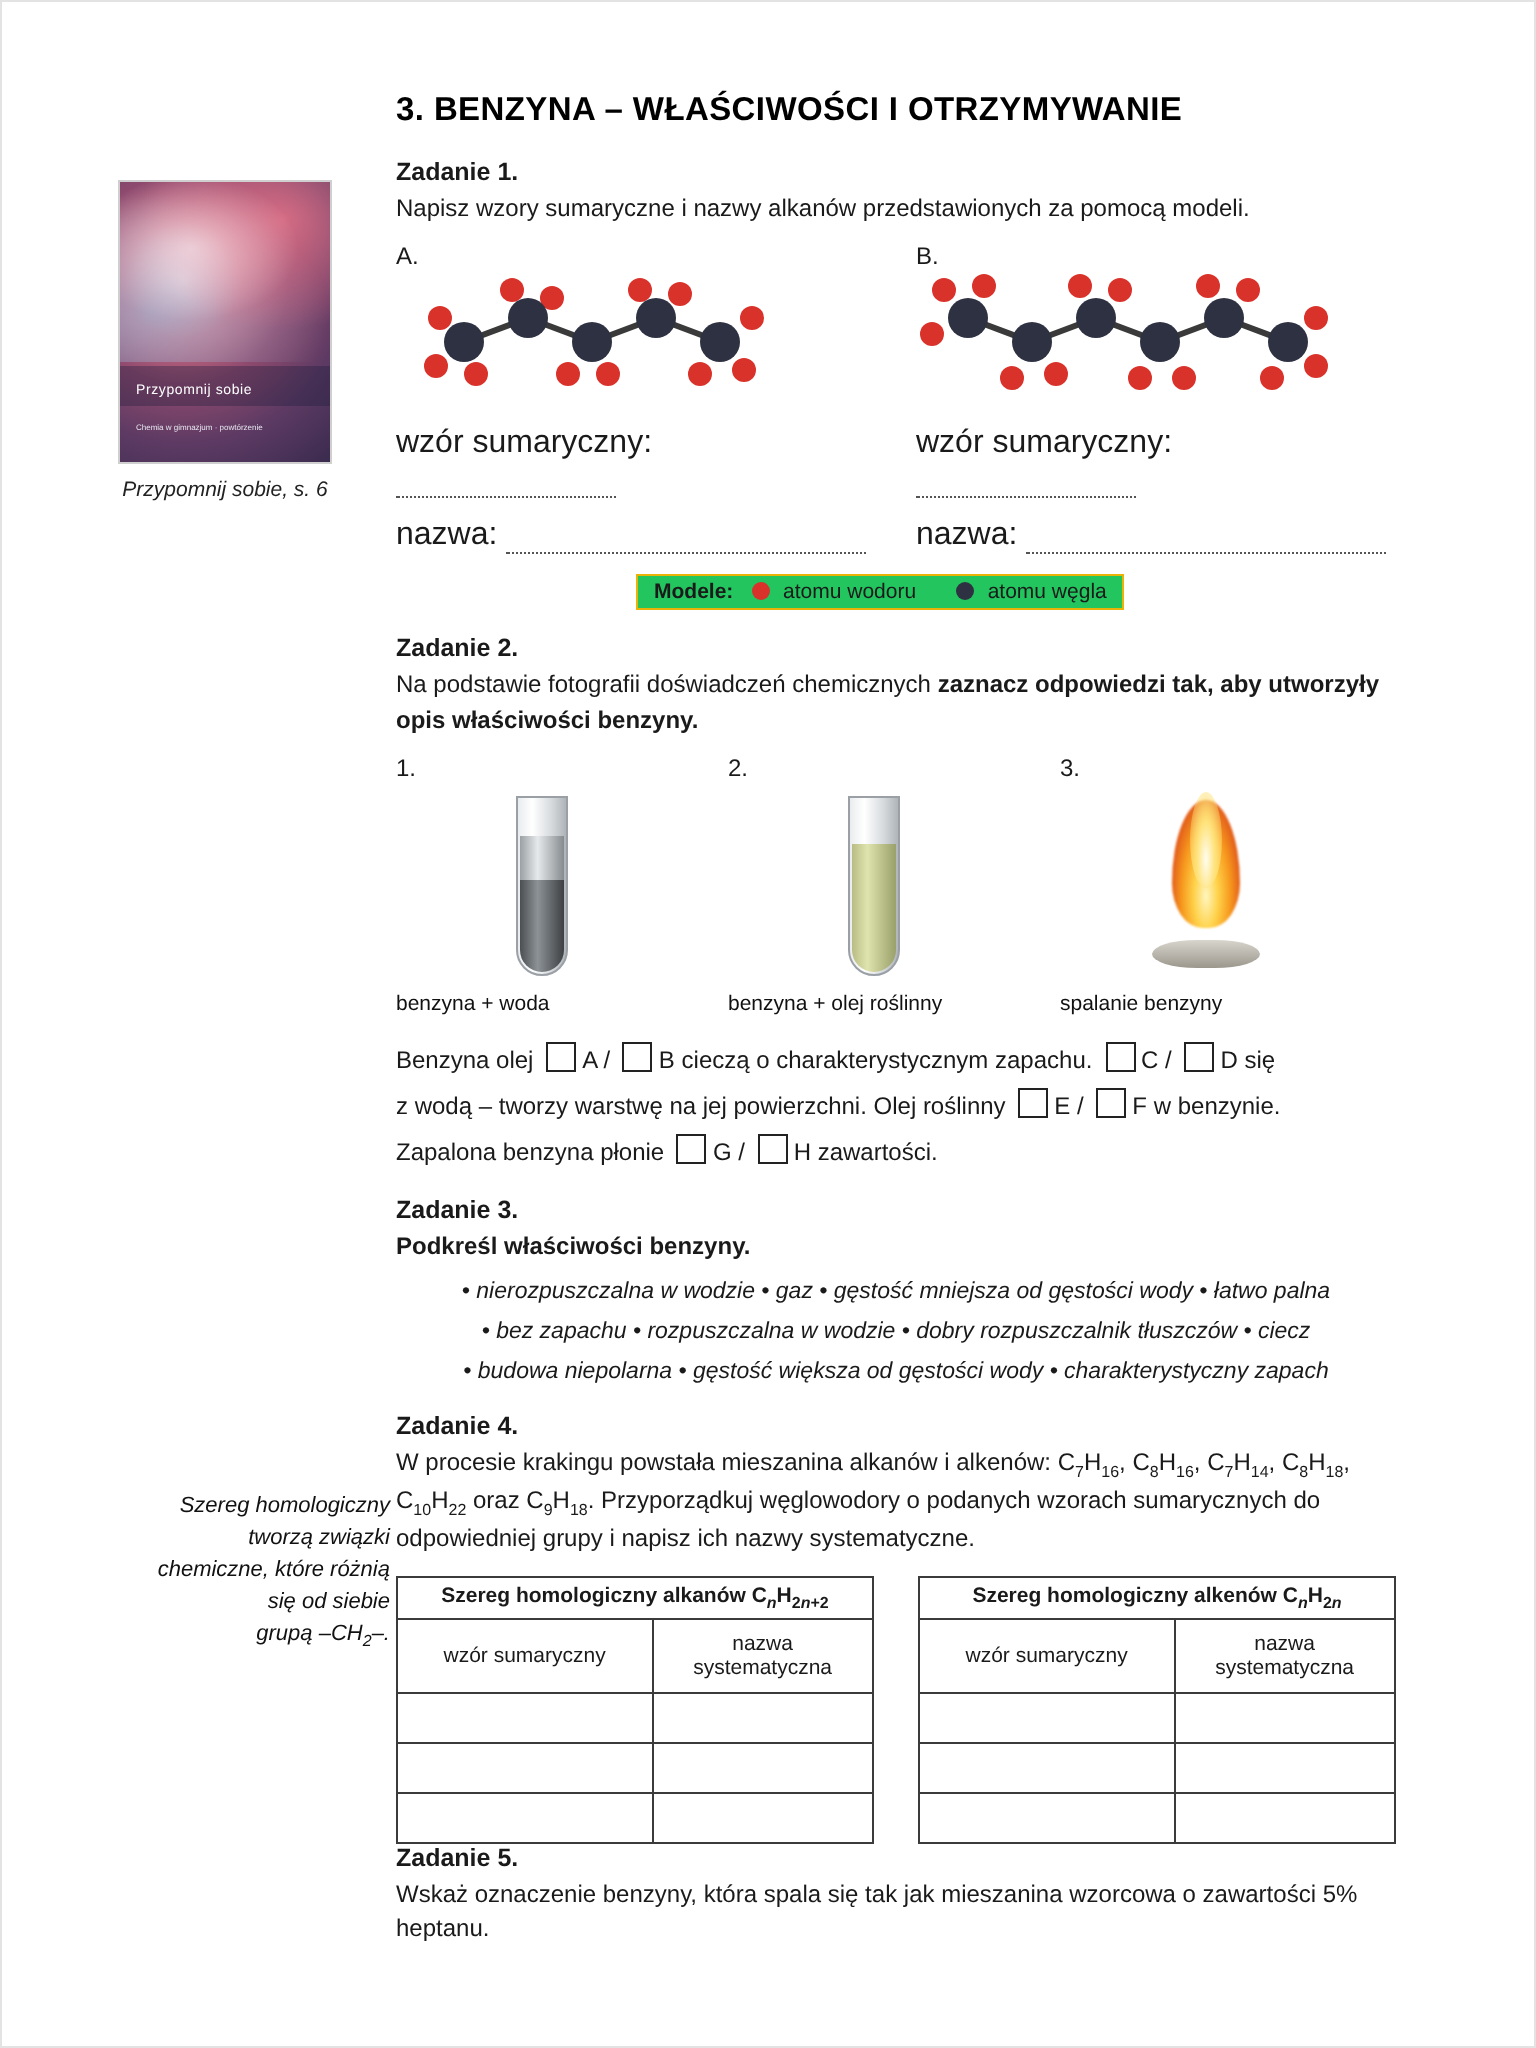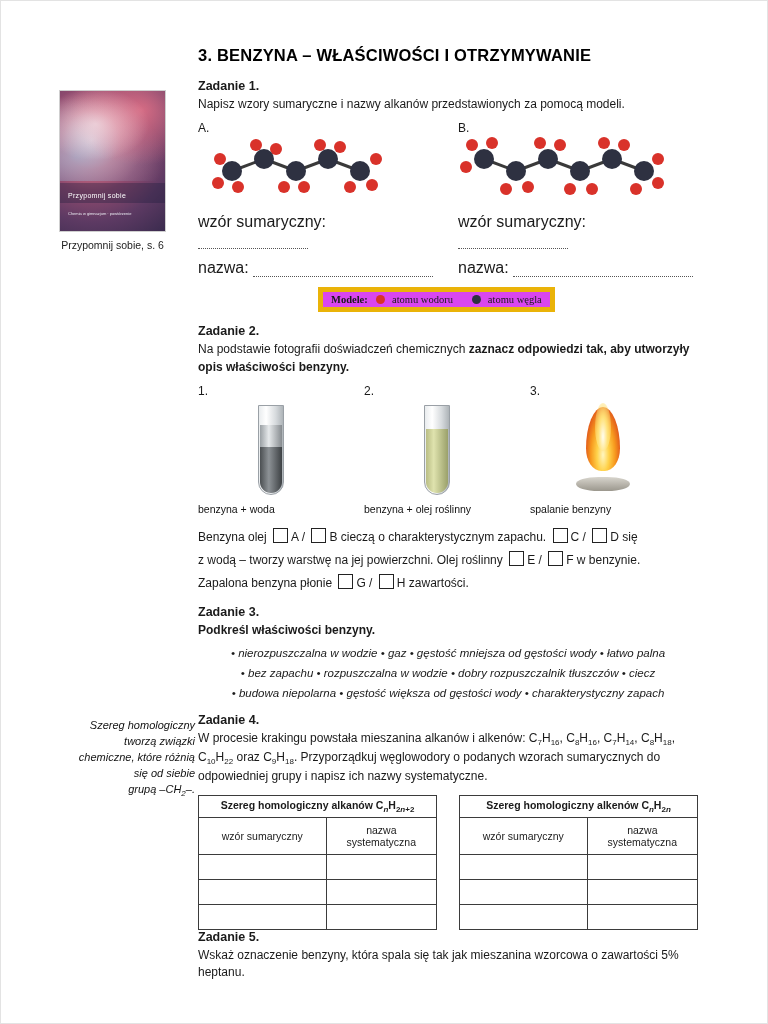--- a/index.html
+++ b/index.html
@@ -42,24 +42,24 @@
   .book-cover .ttl {
     position:absolute; left:8px; bottom:32px; right:6px;
     font-size:7px; color:#ffffff; letter-spacing:.3px;
   }
   .book-cover .sub {
     position:absolute; left:8px; bottom:14px; right:6px;
     font-size:4px; color:#e8e8f0; line-height:1.5;
   }
   .margin-cap {
     margin-top:7px; text-align:center;
-    font-size:10.5px; color:#222;
+    font-size:10.5px; font-style:italic; color:#222;
   }
   .margin-note {
-    position:absolute; left:30px; top:718px; width:165px;
+    position:absolute; left:30px; top:746px; width:165px;
     text-align:right; font-size:11px; font-style:italic;
     color:#111; line-height:1.45;
     padding-right:6px;
   }
 
   
   .main {
     position:absolute; left:198px; top:46px; width:500px;
   }
   h1.chapter {
@@ -79,22 +79,22 @@
   .z1col { width:238px; }
   .z1lab { font-size:12px; font-weight:normal; margin-bottom:2px; }
   .molbox { height:66px; position:relative; }
   .dotline { font-size:16px; margin-top:10px; }
   .dotline .lead {
     display:inline-block; vertical-align:bottom;
     border-bottom:1px dotted #555; height:12px;
   }
   .models-legend {
     margin-top:10px; margin-left:120px;
-    border:5px solid #eab308; background:#d946ef;
-    display:inline-block; padding:2px 8px; font-size:10.5px;font-family:Liberation Serif, serif;
+    border:1px solid #eab308; background:#22c55e;
+    display:inline-block; padding:2px 8px; font-size:10.5px;
   }
   .models-legend .lg { font-weight:bold; margin-right:6px; }
   .dotH, .dotC {
     display:inline-block; width:9px; height:9px; border-radius:50%;
     vertical-align:-1px; margin-right:4px;
   }
   .dotH { background:#d9322a; }
   .dotC { background:#2e3141; }
 
   

